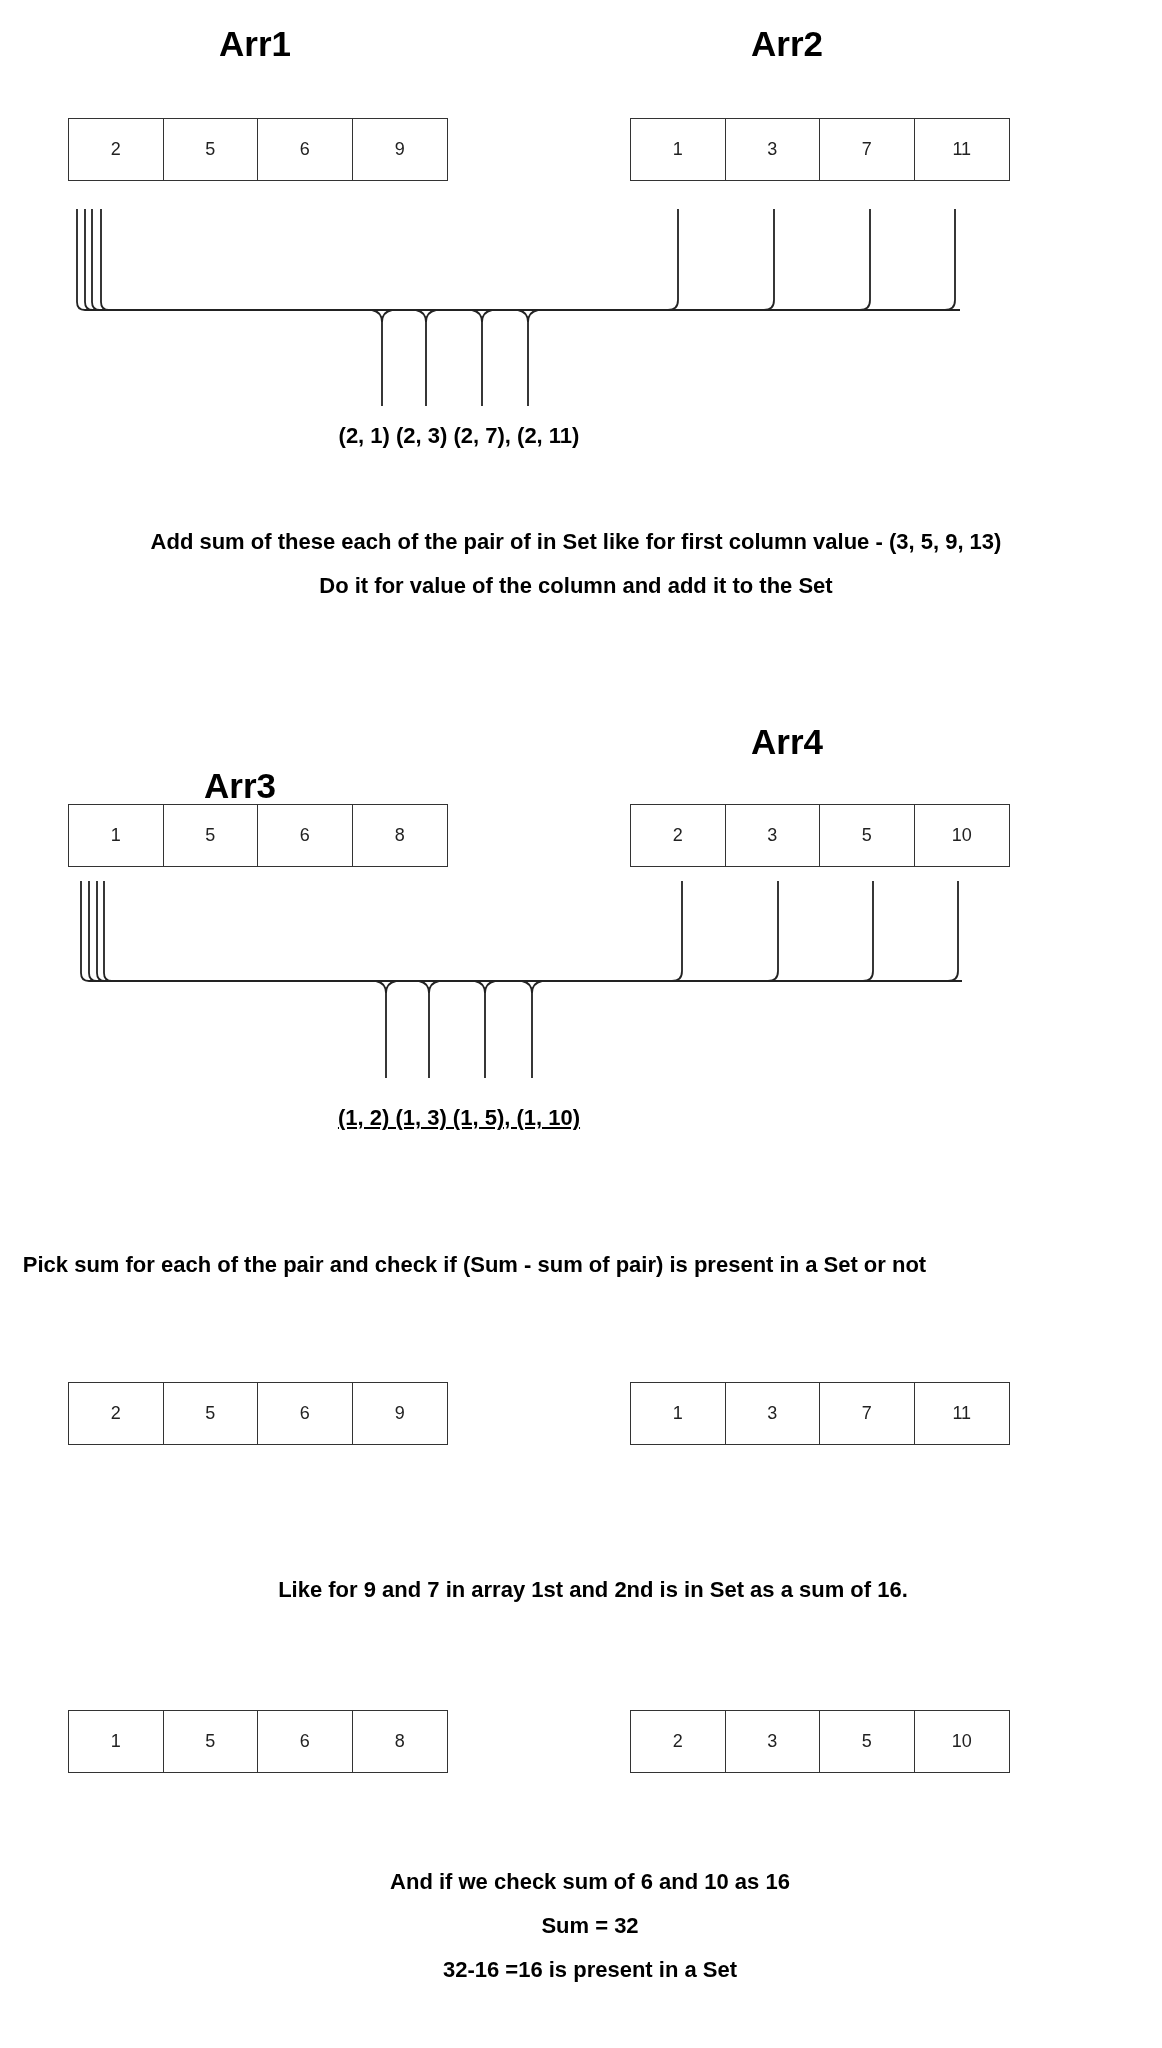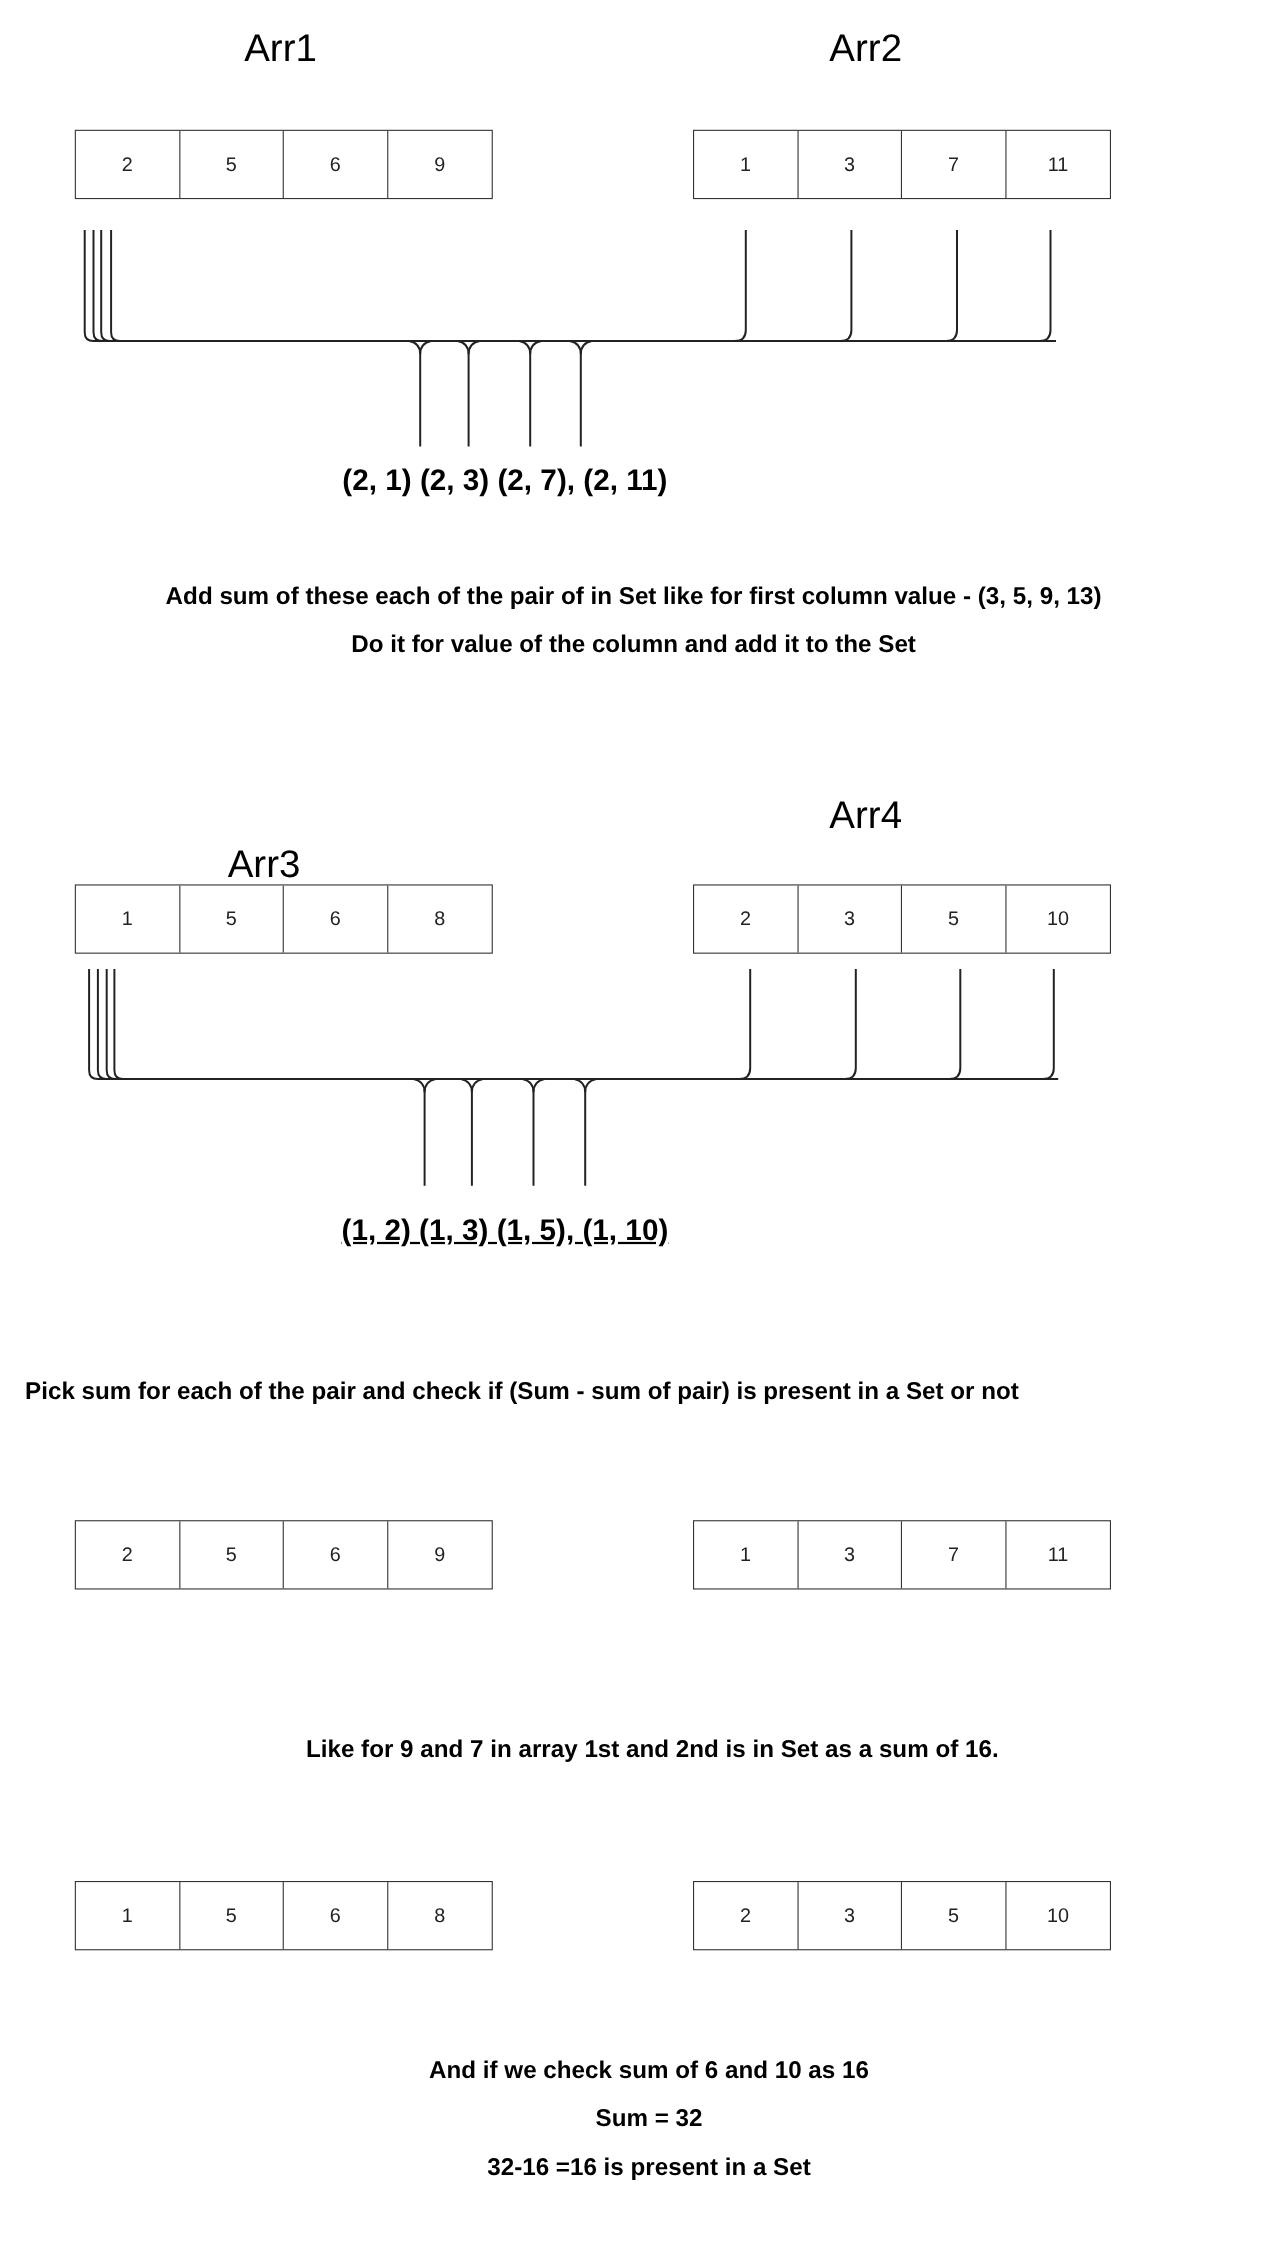--- a/index.html
+++ b/index.html
@@ -1,25 +1,25 @@
 <!DOCTYPE html>
 <html><head>
 <meta charset="utf-8">
 <style>
   html, body { margin: 0; padding: 0; background: #ffffff; }
   body { width: 1162px; height: 2048px; position: relative; overflow: hidden;
          font-family: "Liberation Sans", "DejaVu Sans", sans-serif; color: #000; }
   .abs { position: absolute; }
-  .title { font-weight: normal; font-size: 35px; text-align: center; width: 200px; margin-left: -100px; line-height: 40px; }
+  .title { font-weight: bold; font-size: 35px; text-align: center; width: 200px; margin-left: -100px; line-height: 40px; }
   .arr { position: absolute; display: flex; height: 63px; border: 1.5px solid #333; box-sizing: border-box; }
   .cell { width: 94.5px; height: 100%; box-sizing: border-box; border-right: 1.5px solid #333;
           display: flex; align-items: center; justify-content: center; font-size: 18px; color: #222; }
   .cell:last-child { border-right: none; }
   .txt { font-weight: bold; font-size: 22px; text-align: center; line-height: 32px; white-space: nowrap; }
-  .pairs { font-weight: bold; font-size: 27px; text-align: center; line-height: 30px; white-space: nowrap; }
+  .pairs { font-weight: bold; font-size: 22px; text-align: center; line-height: 30px; white-space: nowrap; }
   svg.conn { position: absolute; left: 0; top: 0; }
   svg.conn path { fill: none; stroke: #222; stroke-width: 1.8; }
 </style>
 </head>
 <body>
 
 <svg class="conn" width="1162" height="2048">
 
   <g>
     <path d="M77 209 V302 Q77 310 85 310 H960"></path>

